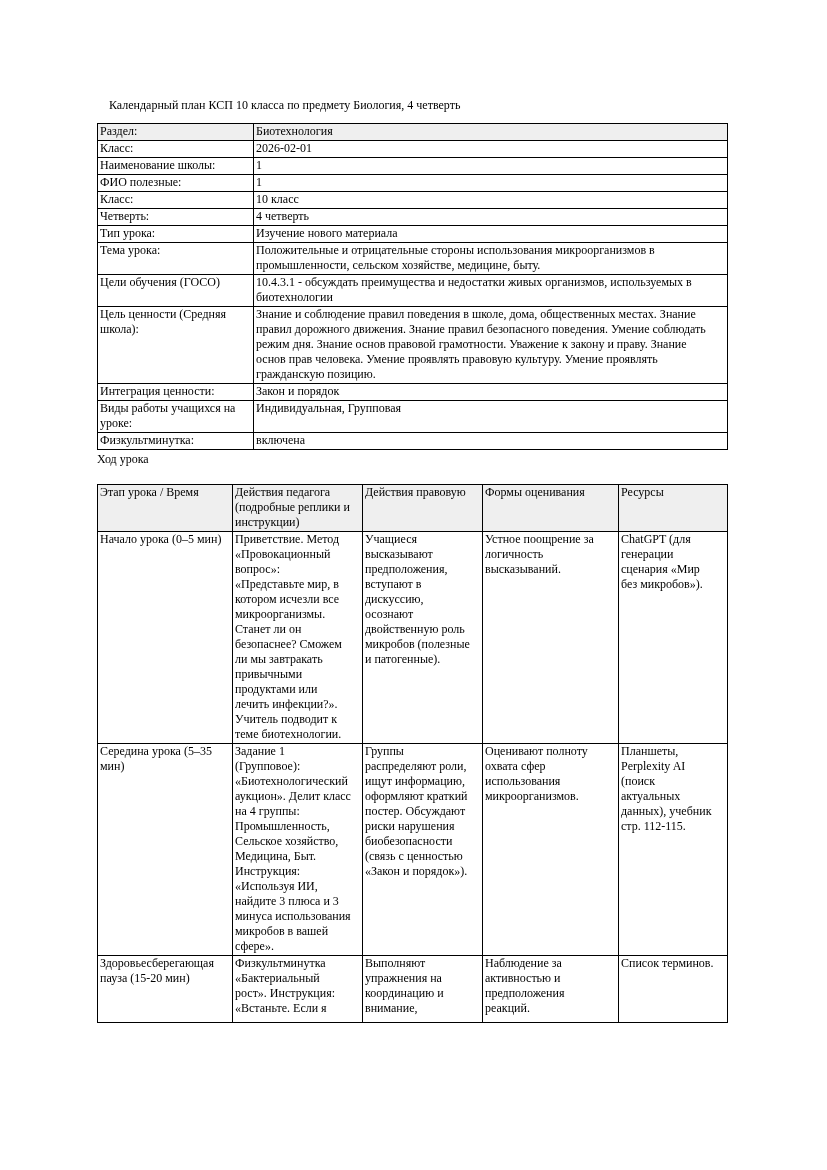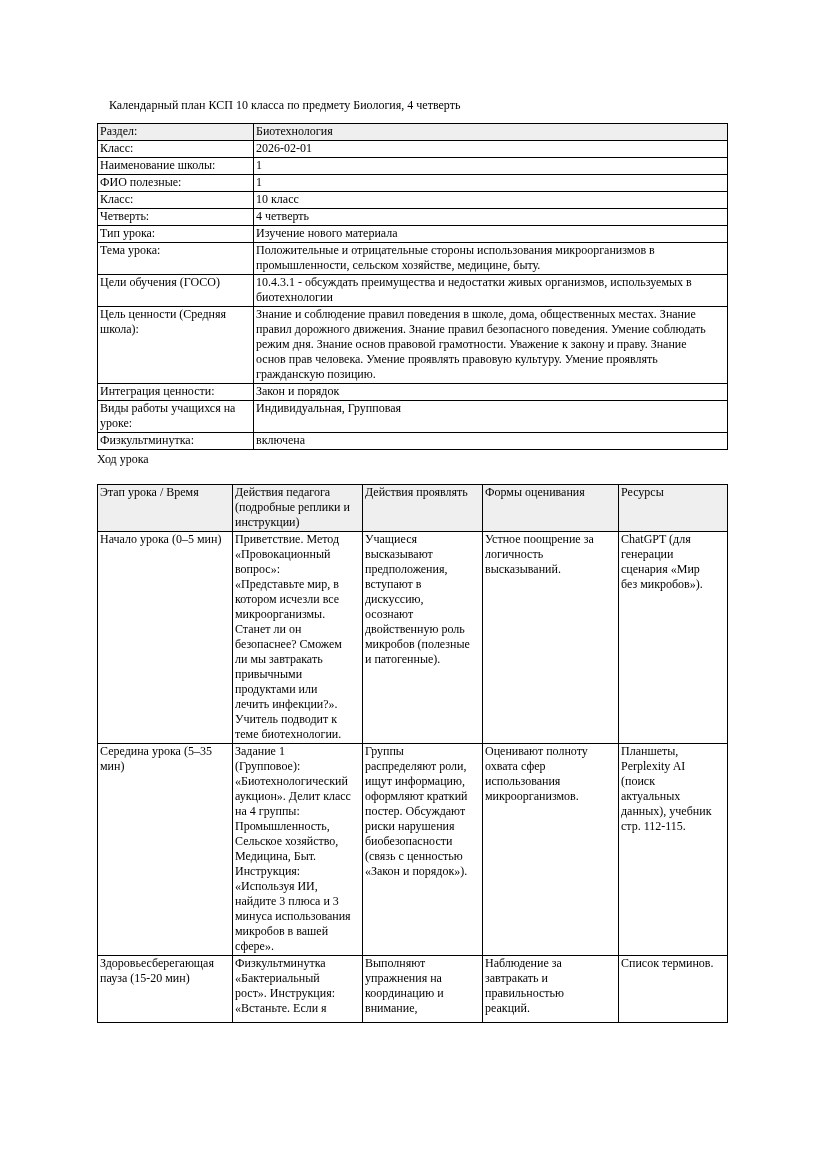--- a/index.html
+++ b/index.html
@@ -134,21 +134,21 @@
         <col class="f1">
         <col class="f2">
         <col class="f3">
         <col class="f4">
         <col class="f5">
       </colgroup>
     <tbody>
       <tr class="shade">
         <th>Этап урока / Время</th>
         <th>Действия педагога (подробные реплики и инструкции)</th>
-        <th>Действия проявлять</th>
+        <th>Действия правовую</th>
         <th>Формы оценивания</th>
         <th>Ресурсы</th>
       </tr>
       <tr>
         <td>Начало урока (0–5 мин)</td>
         <td>Приветствие. Метод «Провокационный вопрос»: «Представьте мир, в котором исчезли все микроорганизмы. Станет ли он безопаснее? Сможем ли мы завтракать привычными продуктами или лечить инфекции?». Учитель подводит к теме биотехнологии.</td>
         <td>Учащиеся высказывают предположения, вступают в дискуссию, осознают двойственную роль микробов (полезные и патогенные).</td>
         <td>Устное поощрение за логичность высказываний.</td>
         <td>ChatGPT (для генерации сценария «Мир без микробов»).</td>
       </tr>
@@ -163,21 +163,21 @@
         <td>
           <div class="clip">Здоровьесберегающая пауза (15-20 мин)</div>
         </td>
         <td>
           <div class="clip">Физкультминутка «Бактериальный рост». Инструкция: «Встаньте. Если я</div>
         </td>
         <td>
           <div class="clip">Выполняют упражнения на координацию и внимание,</div>
         </td>
         <td>
-          <div class="clip">Наблюдение за завтракать и правильностью реакций.</div>
+          <div class="clip">Наблюдение за активностью и предположения реакций.</div>
         </td>
         <td>
           <div class="clip">Список терминов.</div>
         </td>
       </tr>
     </tbody>
   </table>
 
 </div>
 

